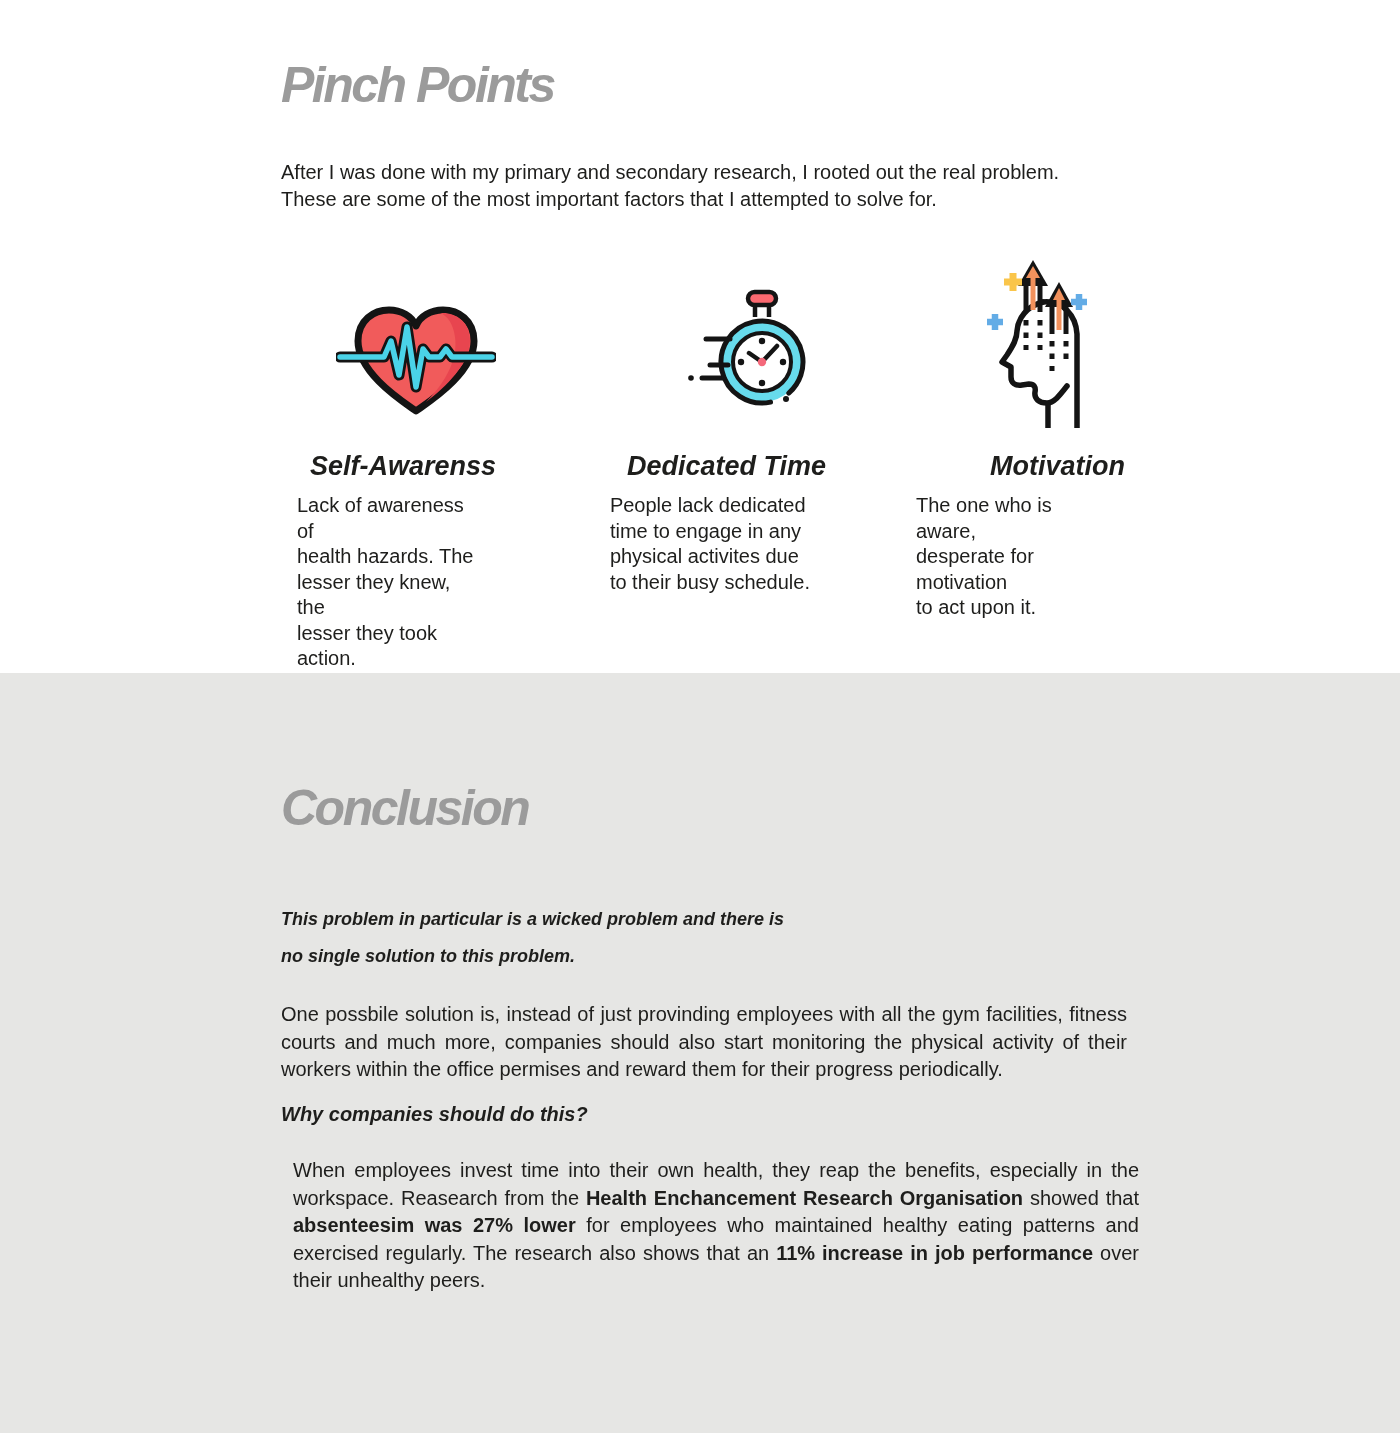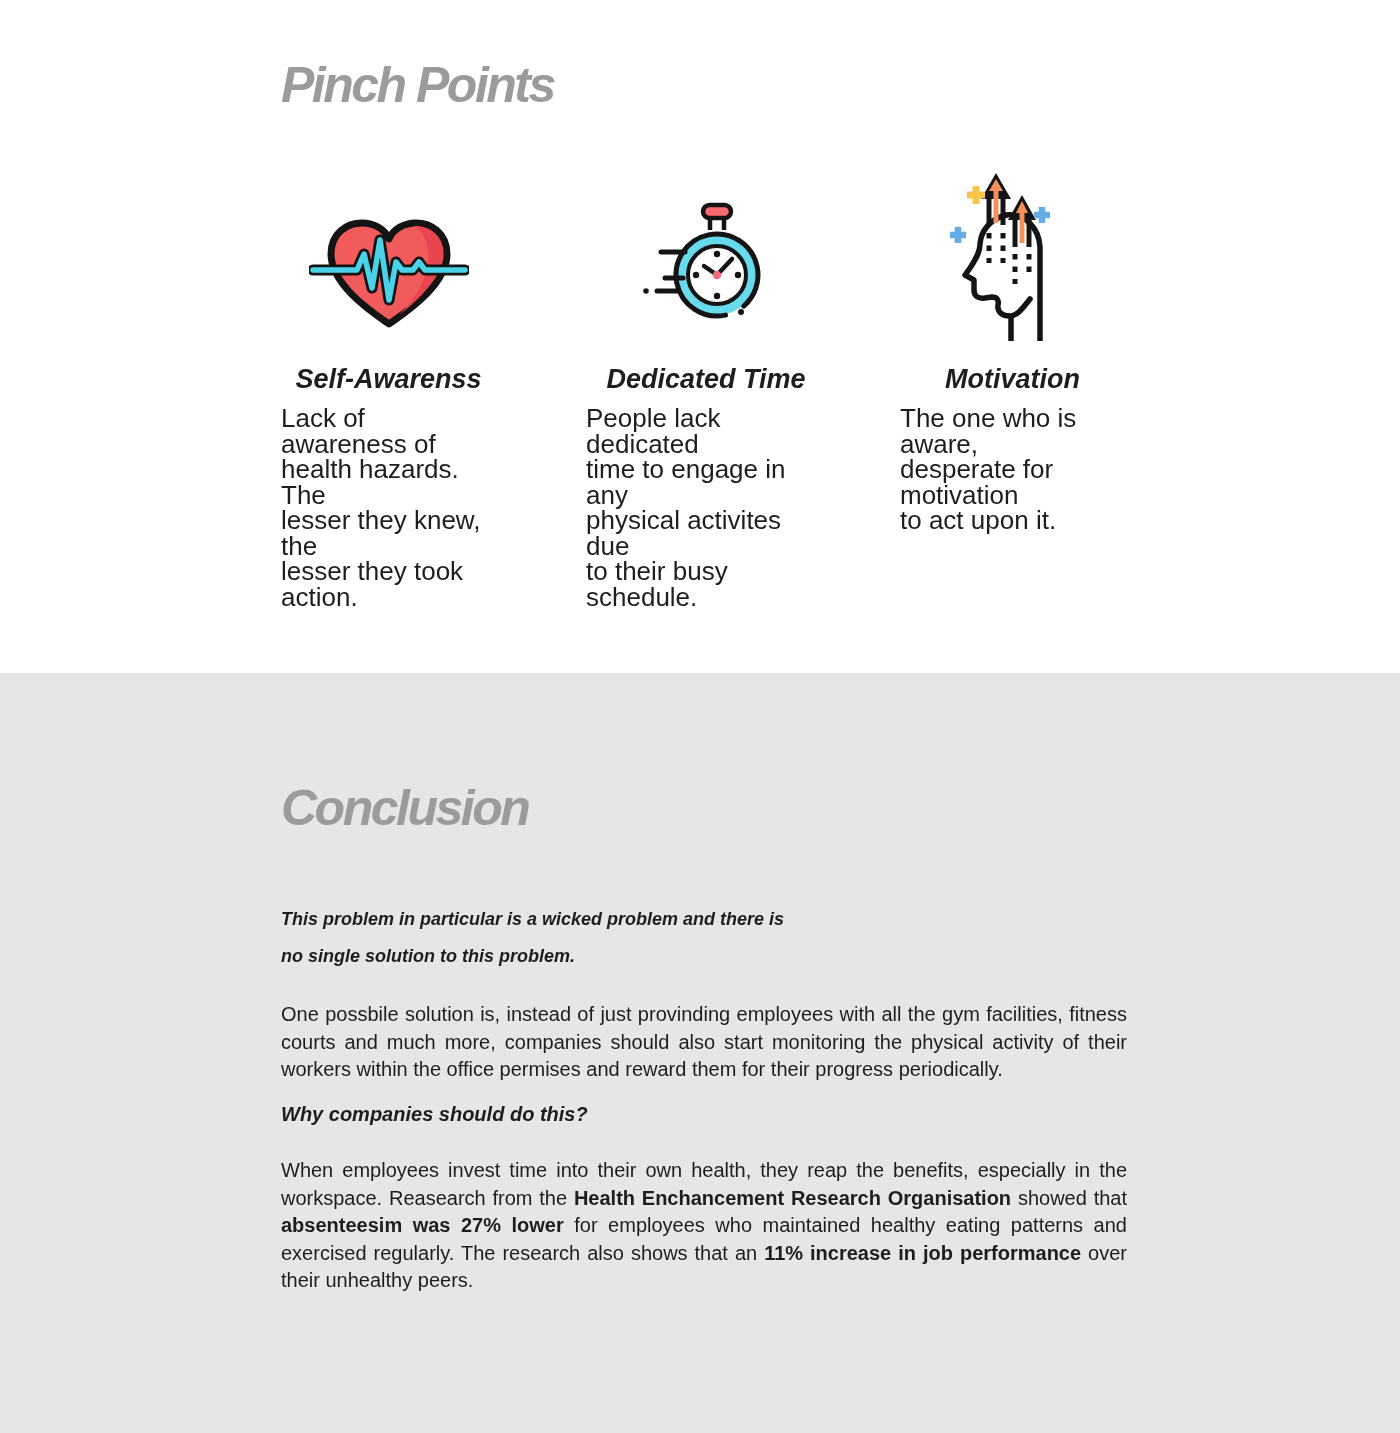--- a/index.html
+++ b/index.html
@@ -34,62 +34,64 @@
     font-size:50px;line-height:82px;letter-spacing:-2.5px;
     font-weight:bold;font-style:italic;
     color:var(--title-gray);
   }
   .pre{white-space:pre-line;}
   .intro{
     margin:33px 0 0;width:890px;
     font-size:20px;line-height:27px;
   }
   .factors{display:flex;margin-top:45px;}
-  .factor{display:flex;flex-direction:column;}
+  .factor{display:flex;flex-direction:column;align-items:flex-end;}
   .factor:nth-child(1){width:215px;margin-right:90px;}
   .factor:nth-child(2){width:240px;margin-right:74px;}
   .factor:nth-child(3){width:225px;}
   .icon-box{height:170px;display:flex;align-items:flex-end;justify-content:center;}
   .icon-heart{margin-bottom:6px;}
   .icon-watch{margin-bottom:10px;}
   .factor h2{
     margin:22px 0 0;text-align:center;
     font-size:27px;line-height:32px;
     font-weight:700;font-style:italic;
   }
   .factor .desc{
-    margin:11px 0 0;
-    font-size:26px;line-height:25.5px;
+    margin:11px 16px 0;
+    font-size:20px;line-height:25.5px;
   }
   .statement{
     margin:52px 0 0;width:880px;
     font-size:18px;line-height:37px;
     font-weight:700;font-style:italic;
   }
   .body-text{
     width:846px;margin:26px 0 0;
     font-size:20px;line-height:27.5px;
     text-align:justify;
   }
   .why{
     margin:17px 0 0;
     font-size:20px;line-height:27.5px;
     font-weight:700;font-style:italic;
   }
   .mt0{margin-top:0;}
-  .mt29{margin-top:29px;}
+  .mt29{margin-top:29px;margin-left:12px;}
   b{font-weight:700;}
 </style>
 </head>
 <body>
 
 <div>
 
   <section class="pinch">
     <h1>Pinch Points</h1>
+    <p class="intro pre">After I was done with my primary and secondary research, I rooted out the real problem.
+These are some of the most important factors that I attempted to solve for.</p>
 
     <div class="factors">
 
       <div class="factor">
         <div class="icon-box">
           <svg class="icon-heart" width="160" height="125" viewBox="0 0 160 125">
             <path d="M80 114 C66 104 22 76 22 44 C22 23 38 13 53 13 C65 13 76 19 80 29 C84 19 95 13 107 13 C122 13 138 23 138 44 C138 76 94 104 80 114 Z" fill="var(--heart-red,#F15B5B)" stroke="var(--icon-outline,#141414)" stroke-width="7" stroke-linejoin="round"></path>
             <path d="M107 16 C120 16 134 25 134 44 C134 66 110 90 90 105 C111 84 122 61 119 40 C117 27 112 19 104 16 Z" fill="var(--heart-red-dark,#E8454F)"></path>
             <polyline points="4,60 40,60 48,60 55,44 63,78 71,30 80,90 87,52 93,60 104,60 110,52 116,60 156,60" fill="none" stroke="var(--icon-outline,#141414)" stroke-width="11" stroke-linejoin="round" stroke-linecap="round"></polyline>
             <polyline points="4,60 40,60 48,60 55,44 63,78 71,30 80,90 87,52 93,60 104,60 110,52 116,60 156,60" fill="none" stroke="var(--pulse-cyan,#4AD3E8)" stroke-width="5.5" stroke-linejoin="round" stroke-linecap="round"></polyline>

